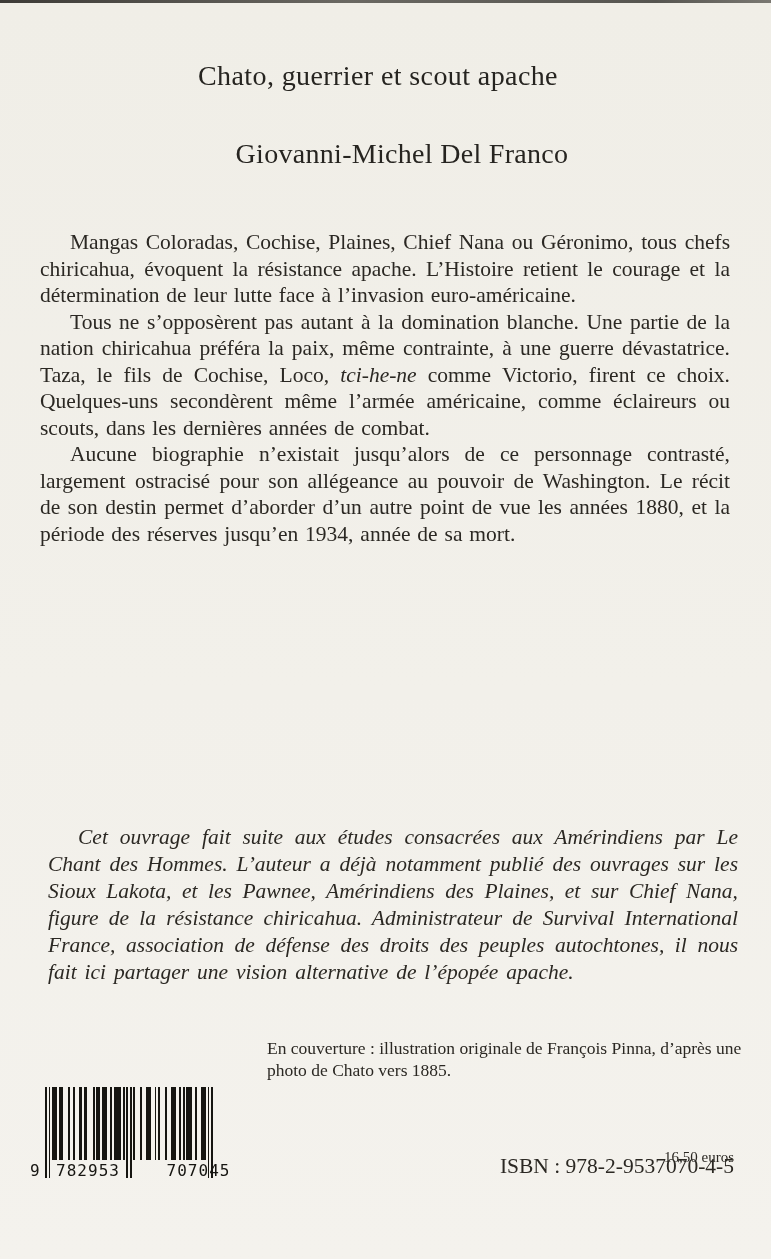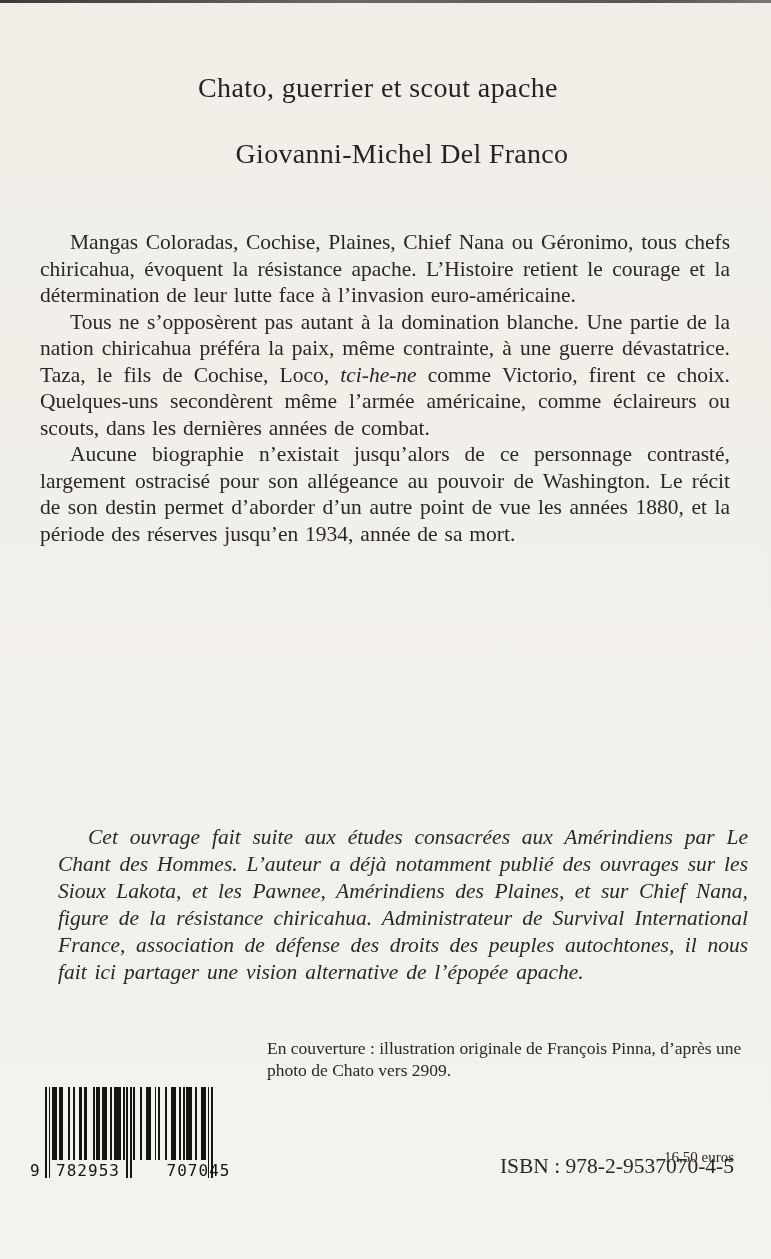--- a/index.html
+++ b/index.html
@@ -17,21 +17,21 @@
     overflow: hidden;
   }
   .scan-edge-top {
     position: absolute;
     top: 0; left: 0;
     width: 100%; height: 3px;
     background: linear-gradient(to right, #3d3b37, #6a6862 45%, #565550 85%, #7a7872);
   }
   .title {
     position: absolute;
-    top: 72px; left: 0;
+    top: 60px; left: 0;
     width: 756px;
     text-align: center;
     font-size: 28px;
     letter-spacing: 0.4px;
     color: #262420;
   }
   .author {
     position: absolute;
     top: 138px; left: 0;
     width: 756px;
@@ -50,21 +50,21 @@
     margin: 0;
     text-indent: 30px;
     text-align: justify;
     font-size: 21.5px;
     line-height: 26.5px;
     word-spacing: 1.5px;
   }
   .it { font-style: italic; }
   .note {
     position: absolute;
-    left: 58px; top: 824px;
+    left: 48px; top: 824px;
     width: 690px;
     font-style: italic;
     font-size: 21.5px;
     line-height: 26.9px;
     text-align: justify;
     text-indent: 30px;
     word-spacing: 2.5px;
   }
   .credit {
     position: absolute;
@@ -118,21 +118,21 @@
   <div class="author">Giovanni-Michel Del Franco</div>
 
   <div class="synopsis">
     <p>Mangas Coloradas, Cochise, Plaines, Chief Nana ou Géronimo, tous chefs chiricahua, évoquent la résistance apache. L’Histoire retient le courage et la détermination de leur lutte face à l’invasion euro-américaine.</p>
     <p><span>Tous ne s’opposèrent pas autant à la domination blanche. Une partie de la nation chiricahua préféra la paix, même contrainte, à une guerre dévastatrice. Taza, le fils de Cochise, Loco, </span><span class="it">tci-he-ne</span><span> comme Victorio, firent ce choix. Quelques-uns secondèrent même l’armée américaine, comme éclaireurs ou scouts, dans les dernières années de combat.</span></p>
     <p>Aucune biographie n’existait jusqu’alors de ce personnage contrasté, largement ostracisé pour son allégeance au pouvoir de Washington. Le récit de son destin permet d’aborder d’un autre point de vue les années 1880, et la période des réserves jusqu’en 1934, année de sa mort.</p>
   </div>
 
   <div class="note">Cet ouvrage fait suite aux études consacrées aux Amérindiens par Le Chant des Hommes. L’auteur a déjà notamment publié des ouvrages sur les Sioux Lakota, et les Pawnee, Amérindiens des Plaines, et sur Chief Nana, figure de la résistance chiricahua. Administrateur de Survival International France, association de défense des droits des peuples autochtones, il nous fait ici partager une vision alternative de l’épopée apache.</div>
 
-  <div class="credit">En couverture : illustration originale de François Pinna, d’après une photo de Chato vers 2909.</div>
+  <div class="credit">En couverture : illustration originale de François Pinna, d’après une photo de Chato vers 1885.</div>
 
   <div class="barcode">
     <svg id="barcode-bars" viewBox="0 0 95 91" preserveAspectRatio="none" xmlns="http://www.w3.org/2000/svg">
         <rect x="0" y="0" width="1" height="91"></rect>
         <rect x="2" y="0" width="1" height="91"></rect>
         <rect x="4" y="0" width="1" height="73"></rect>
         <rect x="5" y="0" width="1" height="73"></rect>
         <rect x="6" y="0" width="1" height="73"></rect>
         <rect x="8" y="0" width="1" height="73"></rect>
         <rect x="9" y="0" width="1" height="73"></rect>

